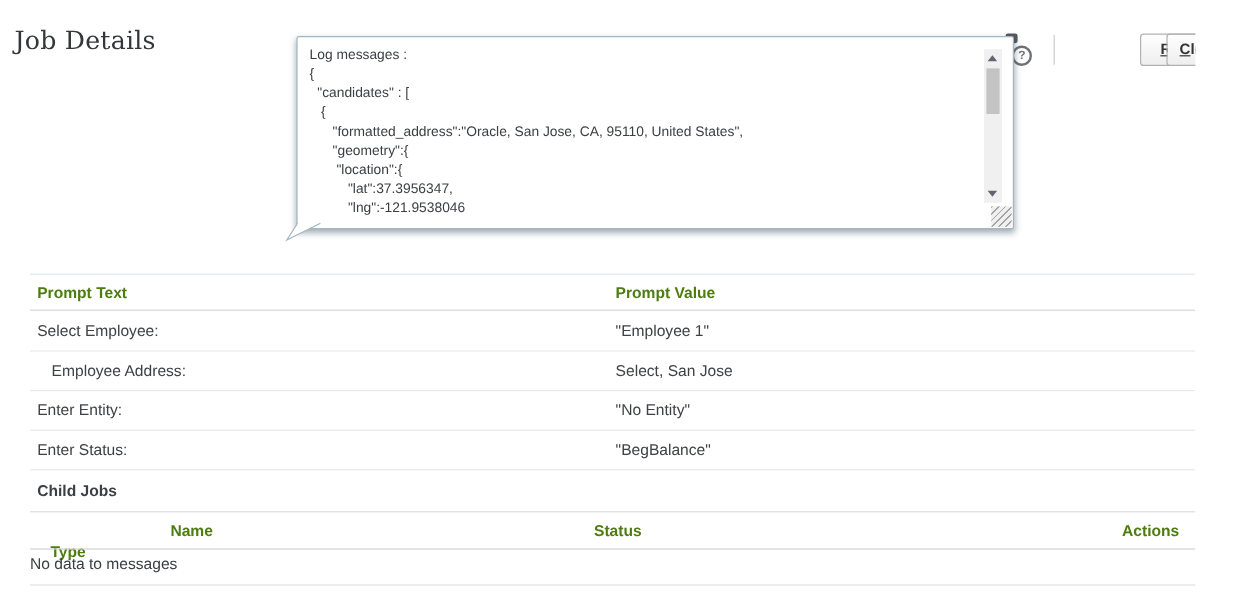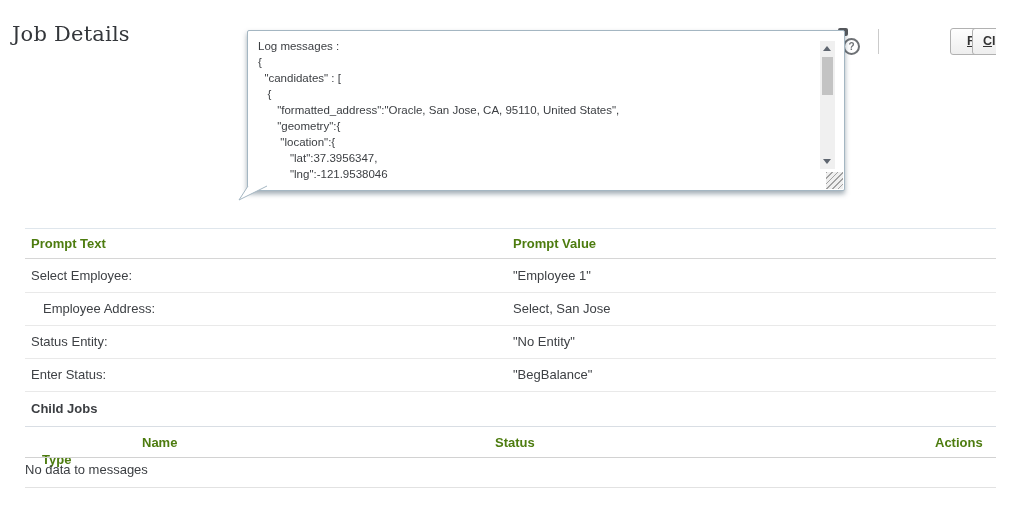--- a/index.html
+++ b/index.html
@@ -80,21 +80,21 @@
     <div class="cell" style="left:31px;top:259px;">Select Employee:</div>
     <div class="cell" style="left:513px;top:259px;">"Employee 1"</div>
   </div>
   <div class="hline" style="left:25px;top:292px;width:972px;background:#e9e9e9;"></div>
   <div>
     <div class="cell" style="left:31px;top:292px;margin-left:12px;">Employee Address:</div>
     <div class="cell" style="left:513px;top:292px;">Select, San Jose</div>
   </div>
   <div class="hline" style="left:25px;top:325px;width:972px;background:#e9e9e9;"></div>
   <div>
-    <div class="cell" style="left:31px;top:325px;">Status Entity:</div>
+    <div class="cell" style="left:31px;top:325px;">Enter Entity:</div>
     <div class="cell" style="left:513px;top:325px;">"No Entity"</div>
   </div>
   <div class="hline" style="left:25px;top:358px;width:972px;background:#e9e9e9;"></div>
   <div>
     <div class="cell" style="left:31px;top:358px;">Enter Status:</div>
     <div class="cell" style="left:513px;top:358px;">"BegBalance"</div>
   </div>
   <div class="hline" style="left:25px;top:391px;width:972px;background:#e9e9e9;"></div>
 
   <div class="vsb table-sb">

